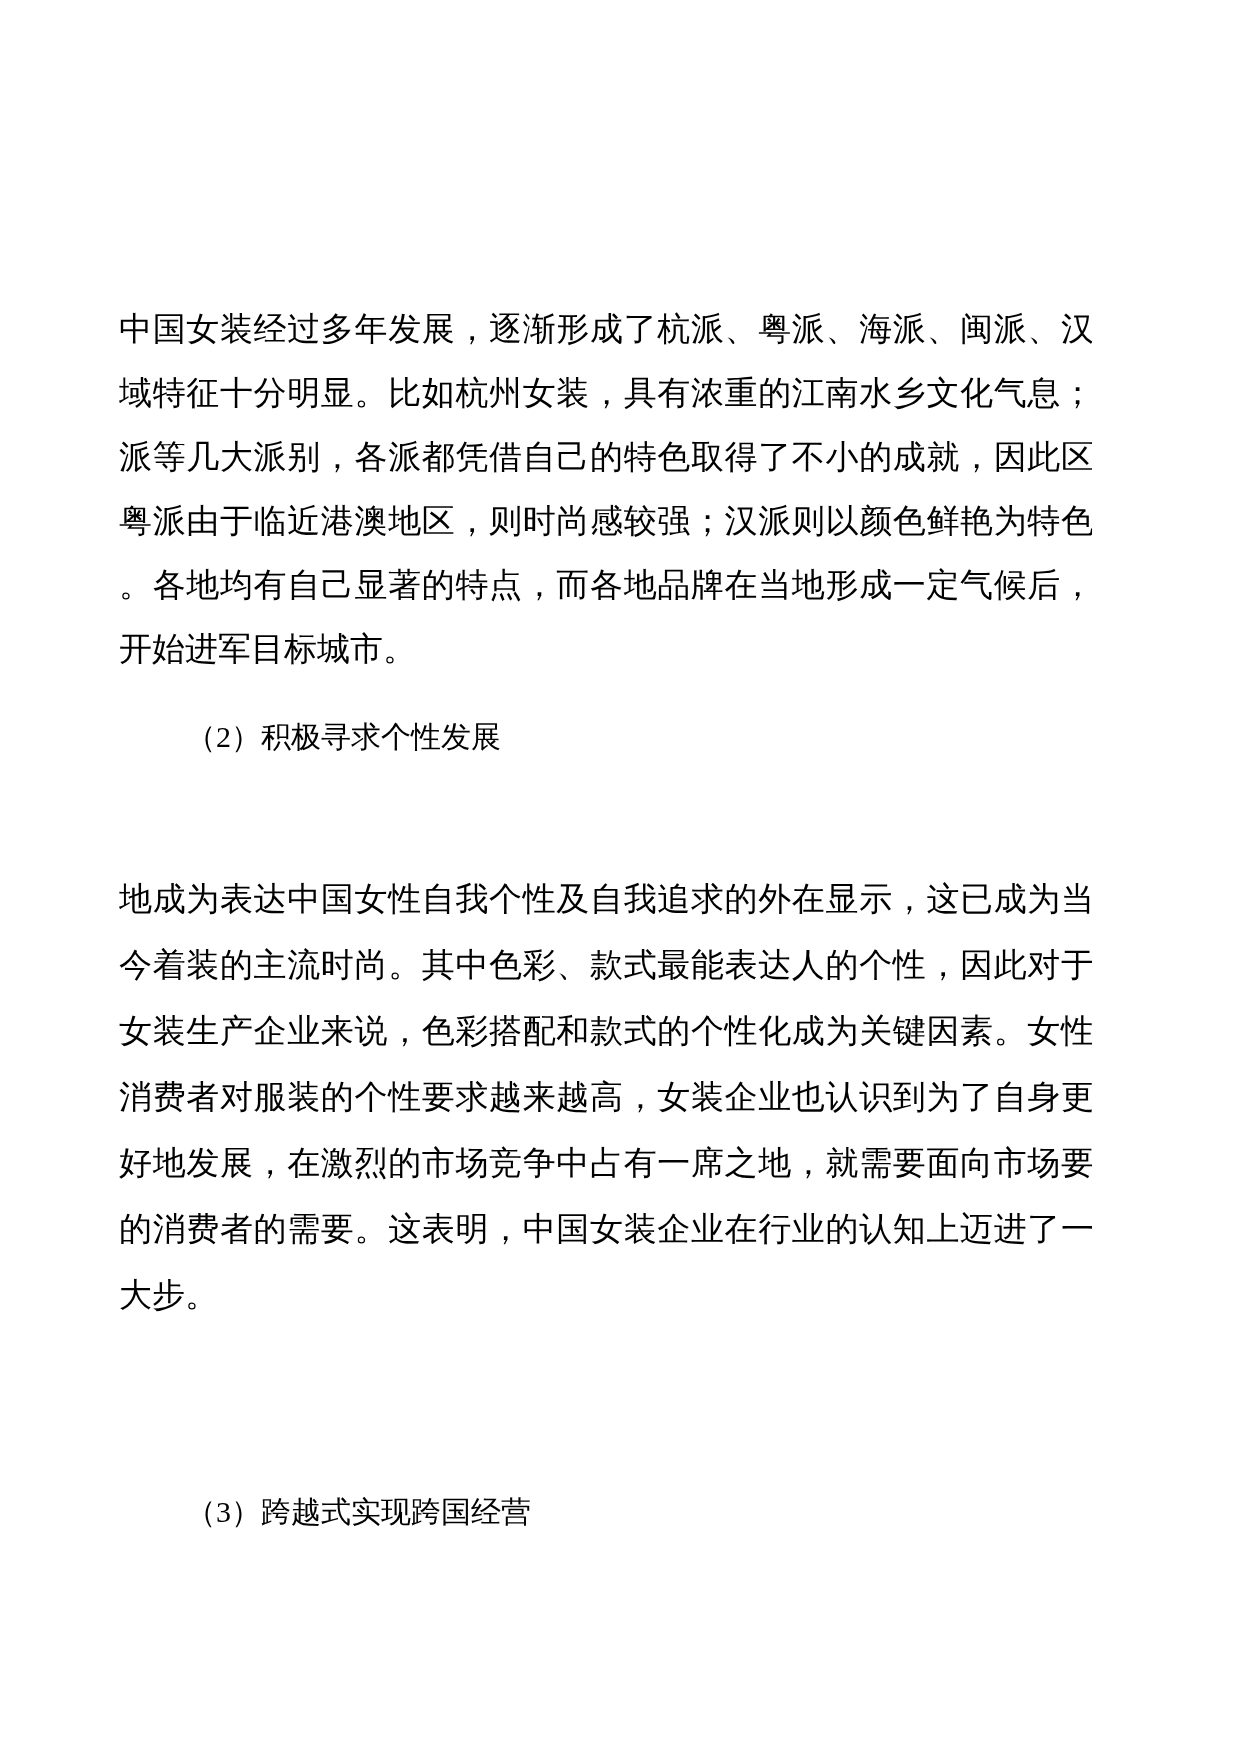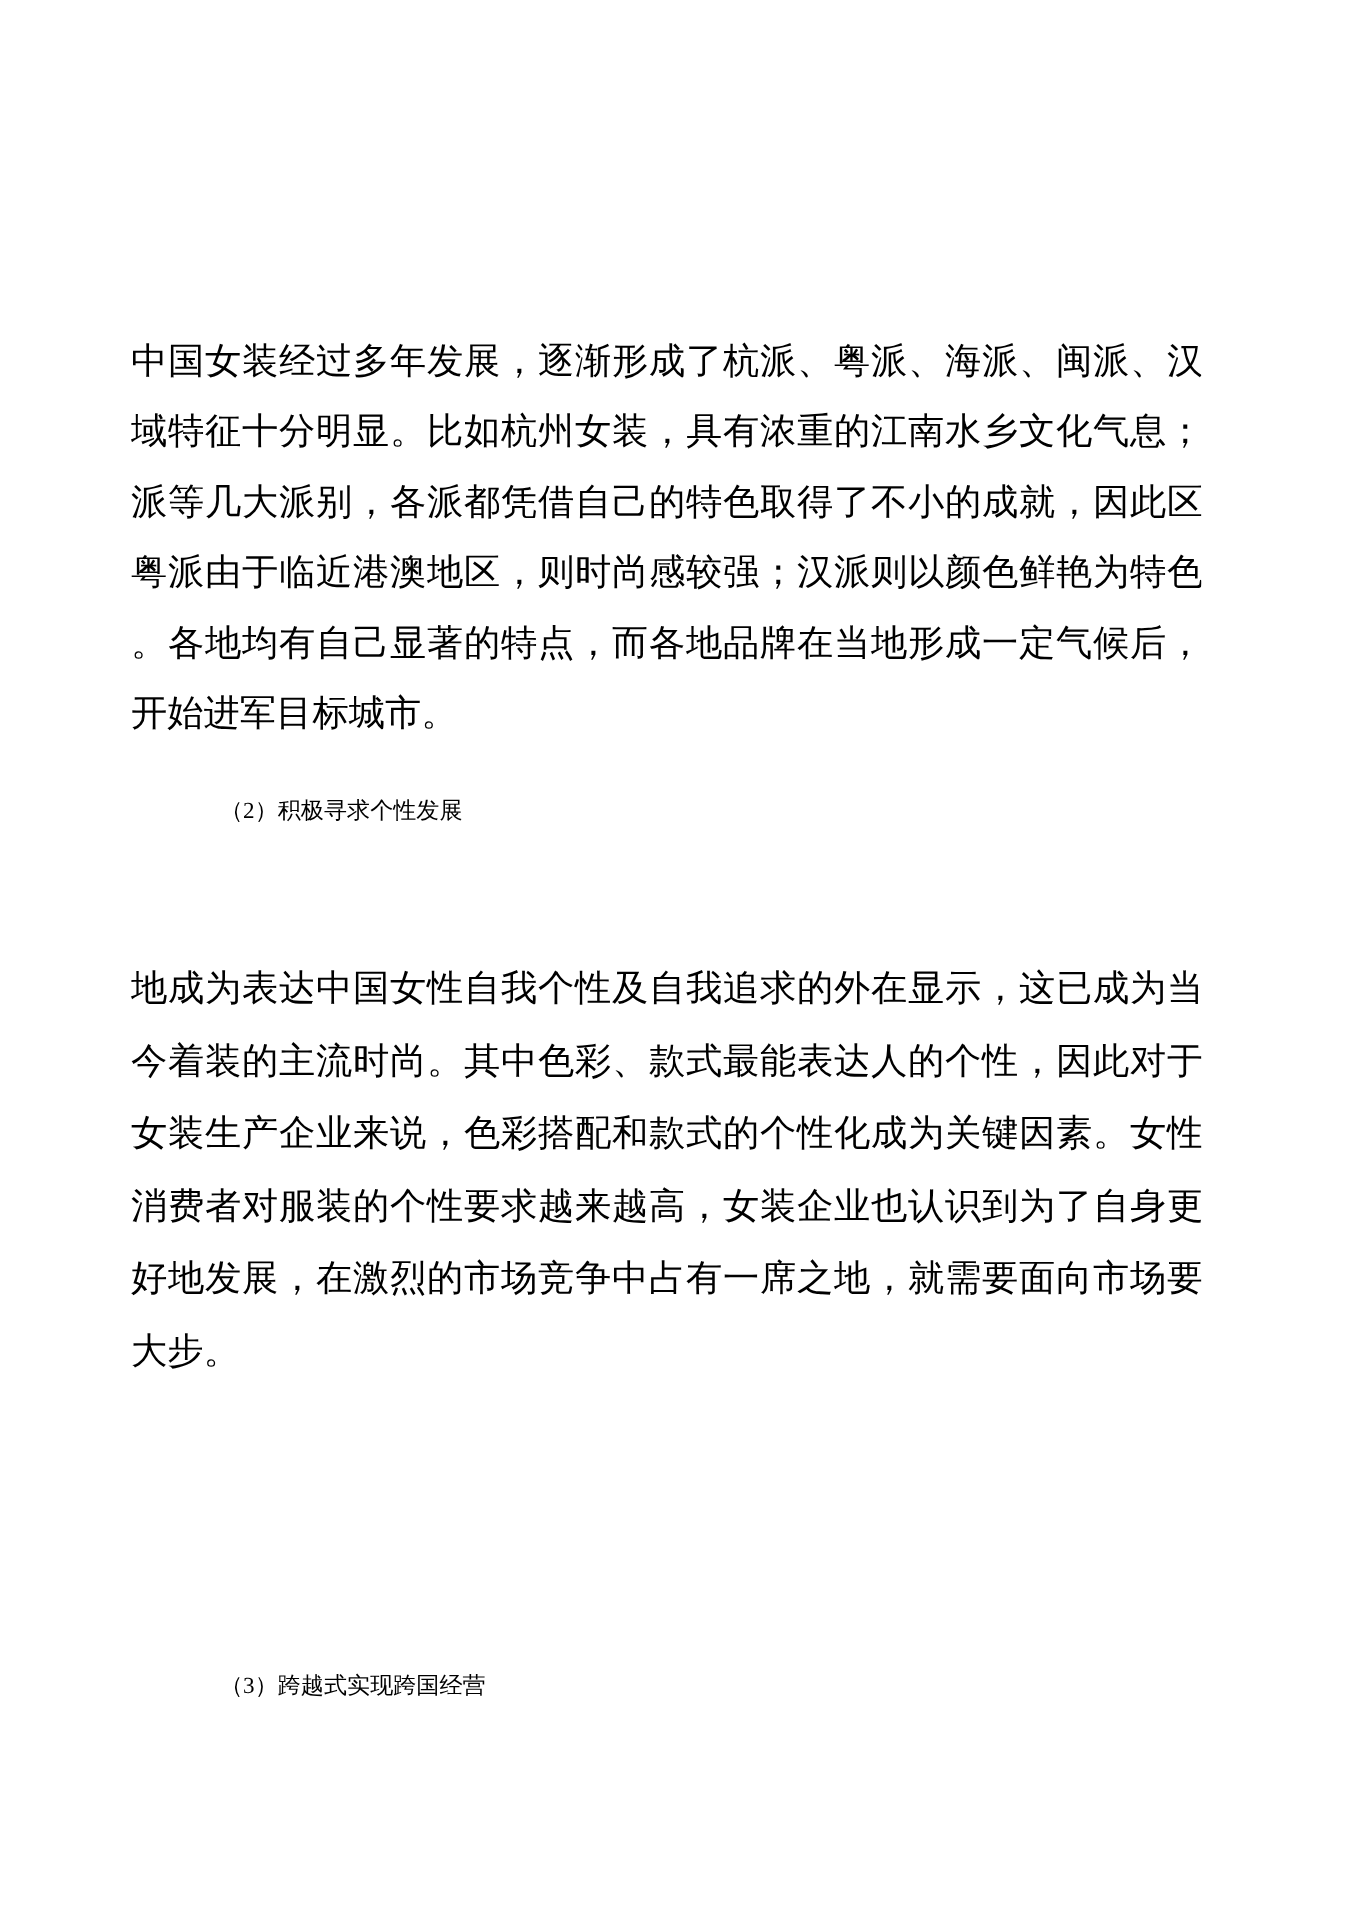--- a/index.html
+++ b/index.html
@@ -31,27 +31,27 @@
   .line {
     text-align: justify;
     text-align-last: justify;
   }
   .line.last {
     text-align: center;
     text-align-last: left;
   }
   .heading {
     position: absolute;
-    left: 200px;
-    font-size: 21px;
+    left: 186px;
+    font-size: 30px;
     line-height: 50px;
     white-space: nowrap;
   }
   .heading2 { top: 712px; }
-  .heading3 { top: 1487px; margin-top: 20px; }
+  .heading3 { top: 1487px; }
 </style>
 </head>
 <body>
 
 <div class="page">
 
   <div class="block para1">
       <div class="line">中国女装经过多年发展，逐渐形成了杭派、粤派、海派、闽派、汉</div>
       <div class="line">域特征十分明显。比如杭州女装，具有浓重的江南水乡文化气息；</div>
       <div class="line">派等几大派别，各派都凭借自己的特色取得了不小的成就，因此区</div>
@@ -61,18 +61,19 @@
     </div>
 
   <div class="heading heading2">（2）积极寻求个性发展</div>
 
   <div class="block para2">
       <div class="line">地成为表达中国女性自我个性及自我追求的外在显示，这已成为当</div>
       <div class="line">今着装的主流时尚。其中色彩、款式最能表达人的个性，因此对于</div>
       <div class="line">女装生产企业来说，色彩搭配和款式的个性化成为关键因素。女性</div>
       <div class="line">消费者对服装的个性要求越来越高，女装企业也认识到为了自身更</div>
       <div class="line">好地发展，在激烈的市场竞争中占有一席之地，就需要面向市场要</div>
+      <div class="line">的消费者的需要。这表明，中国女装企业在行业的认知上迈进了一</div>
       <div class="line last">大步。</div>
     </div>
 
   <div class="heading heading3">（3）跨越式实现跨国经营</div>
 
 </div>
 
 </body></html>

